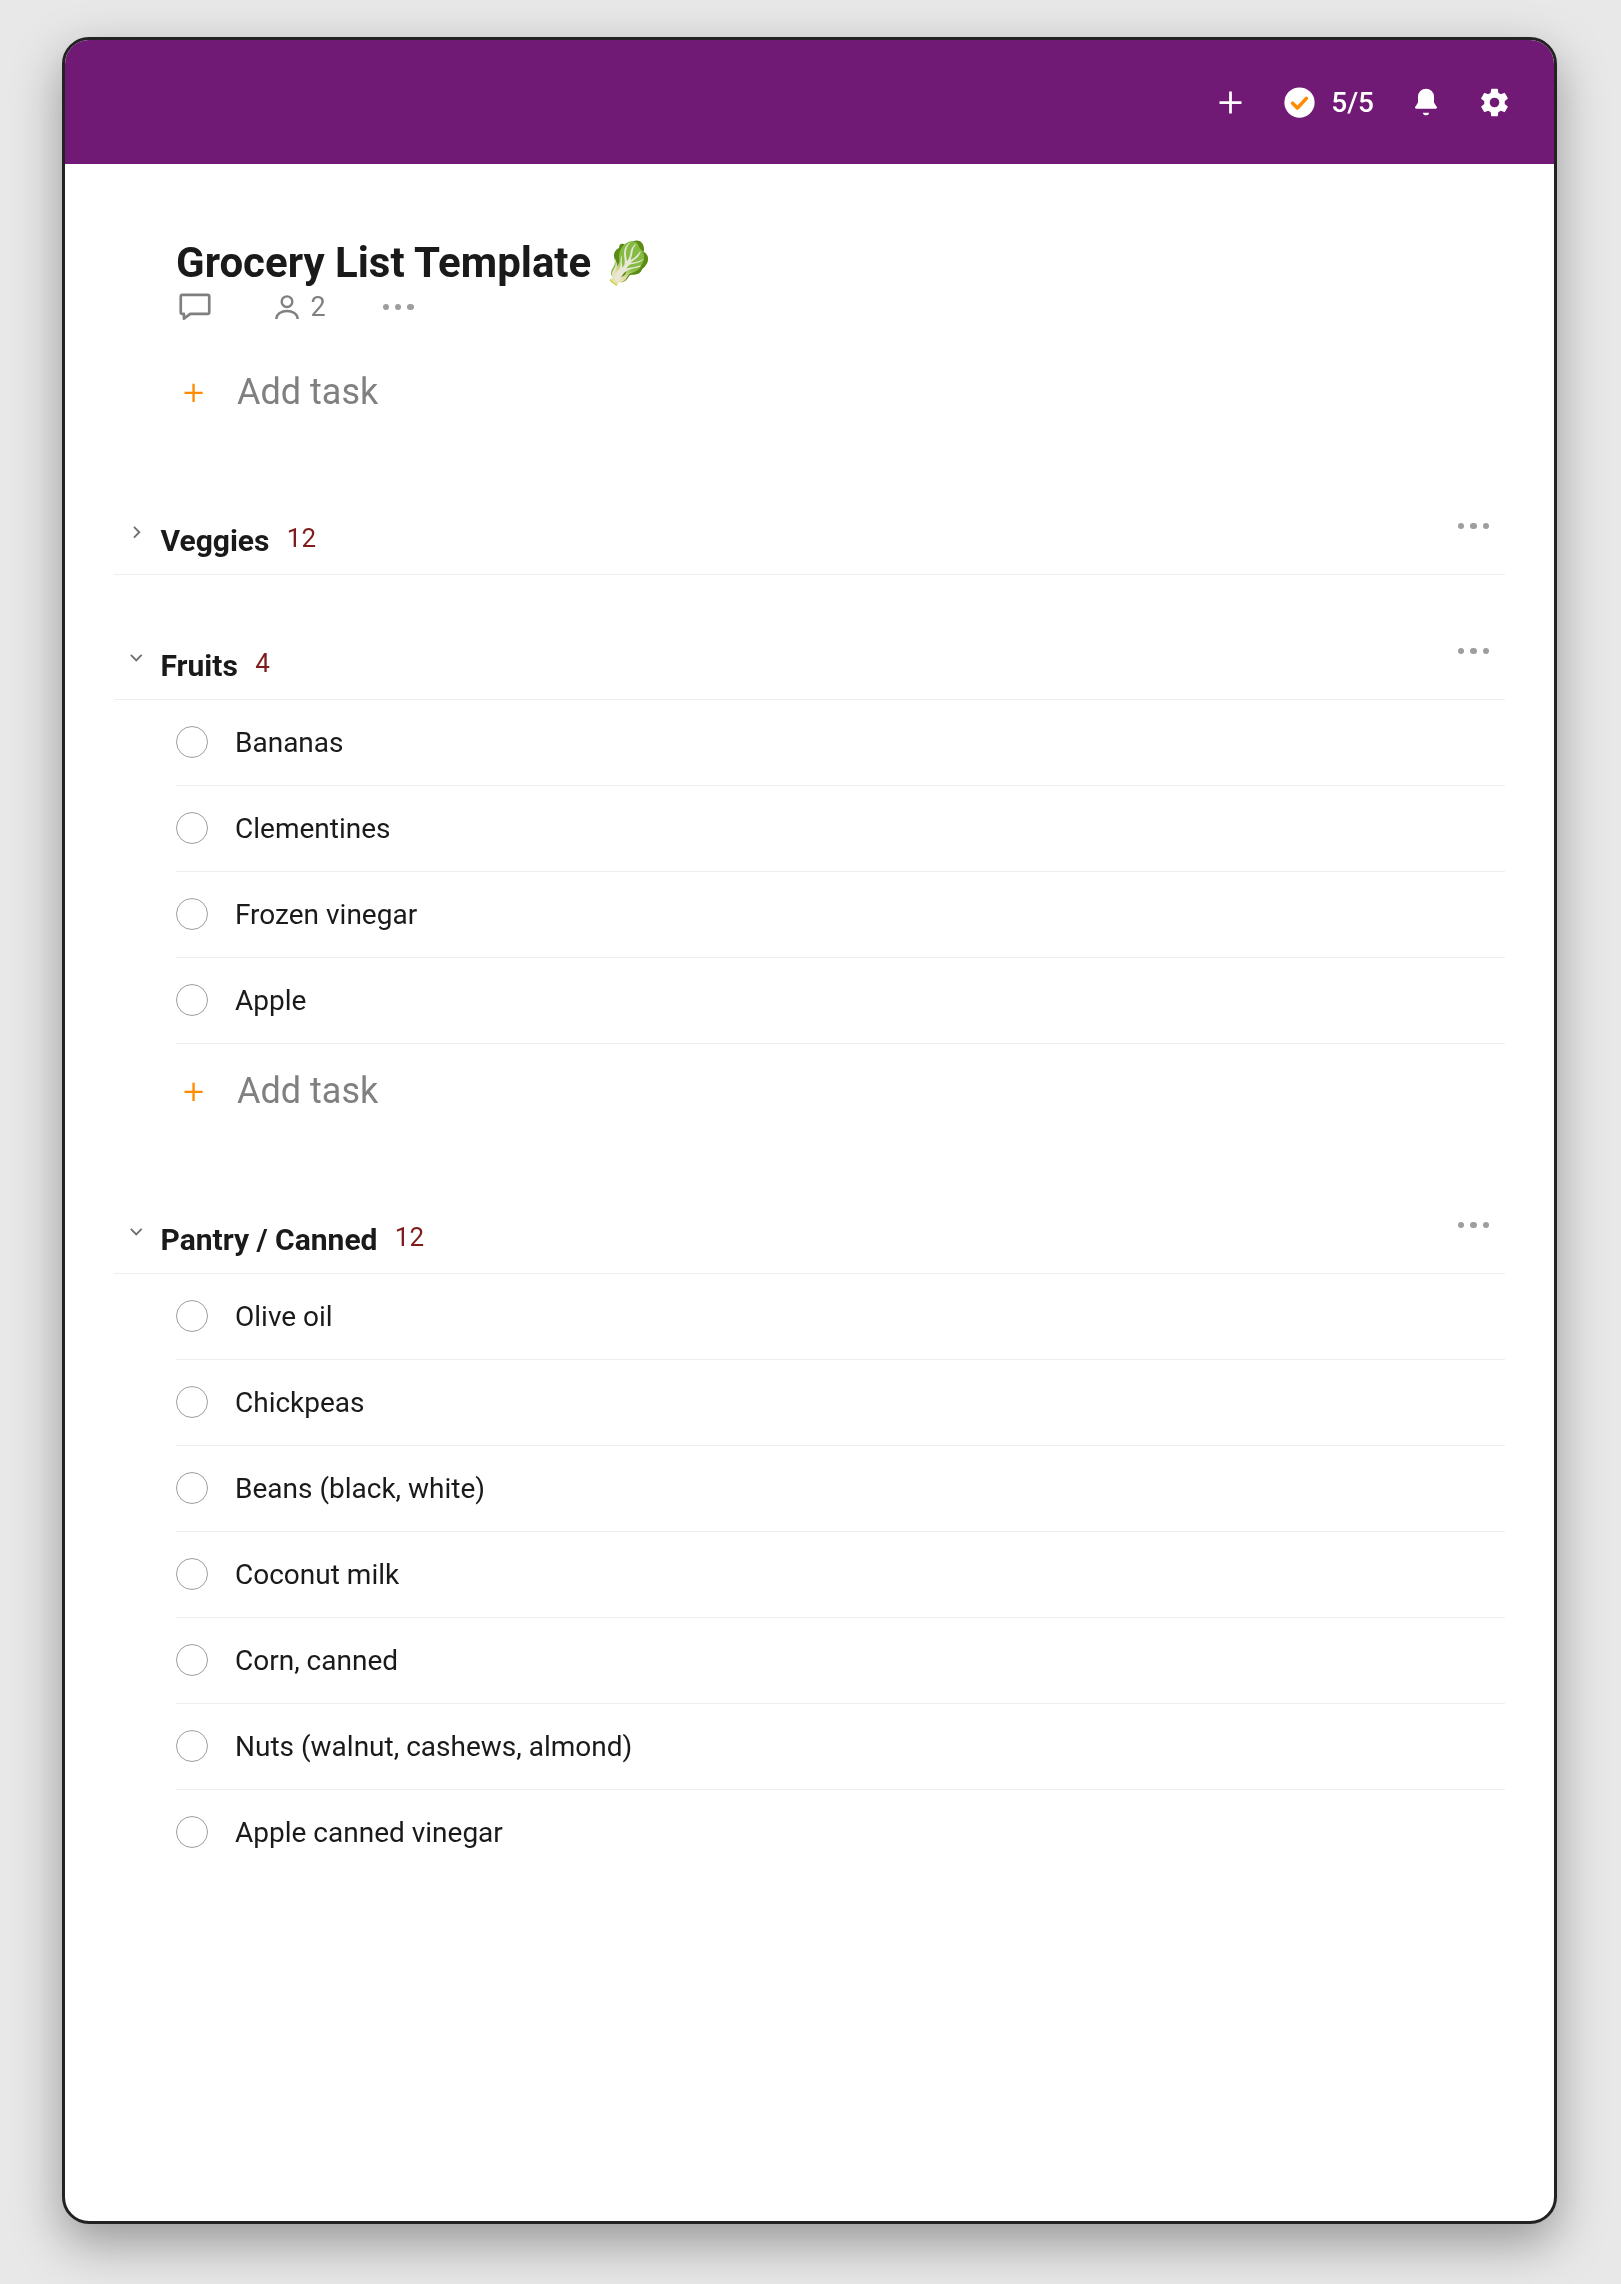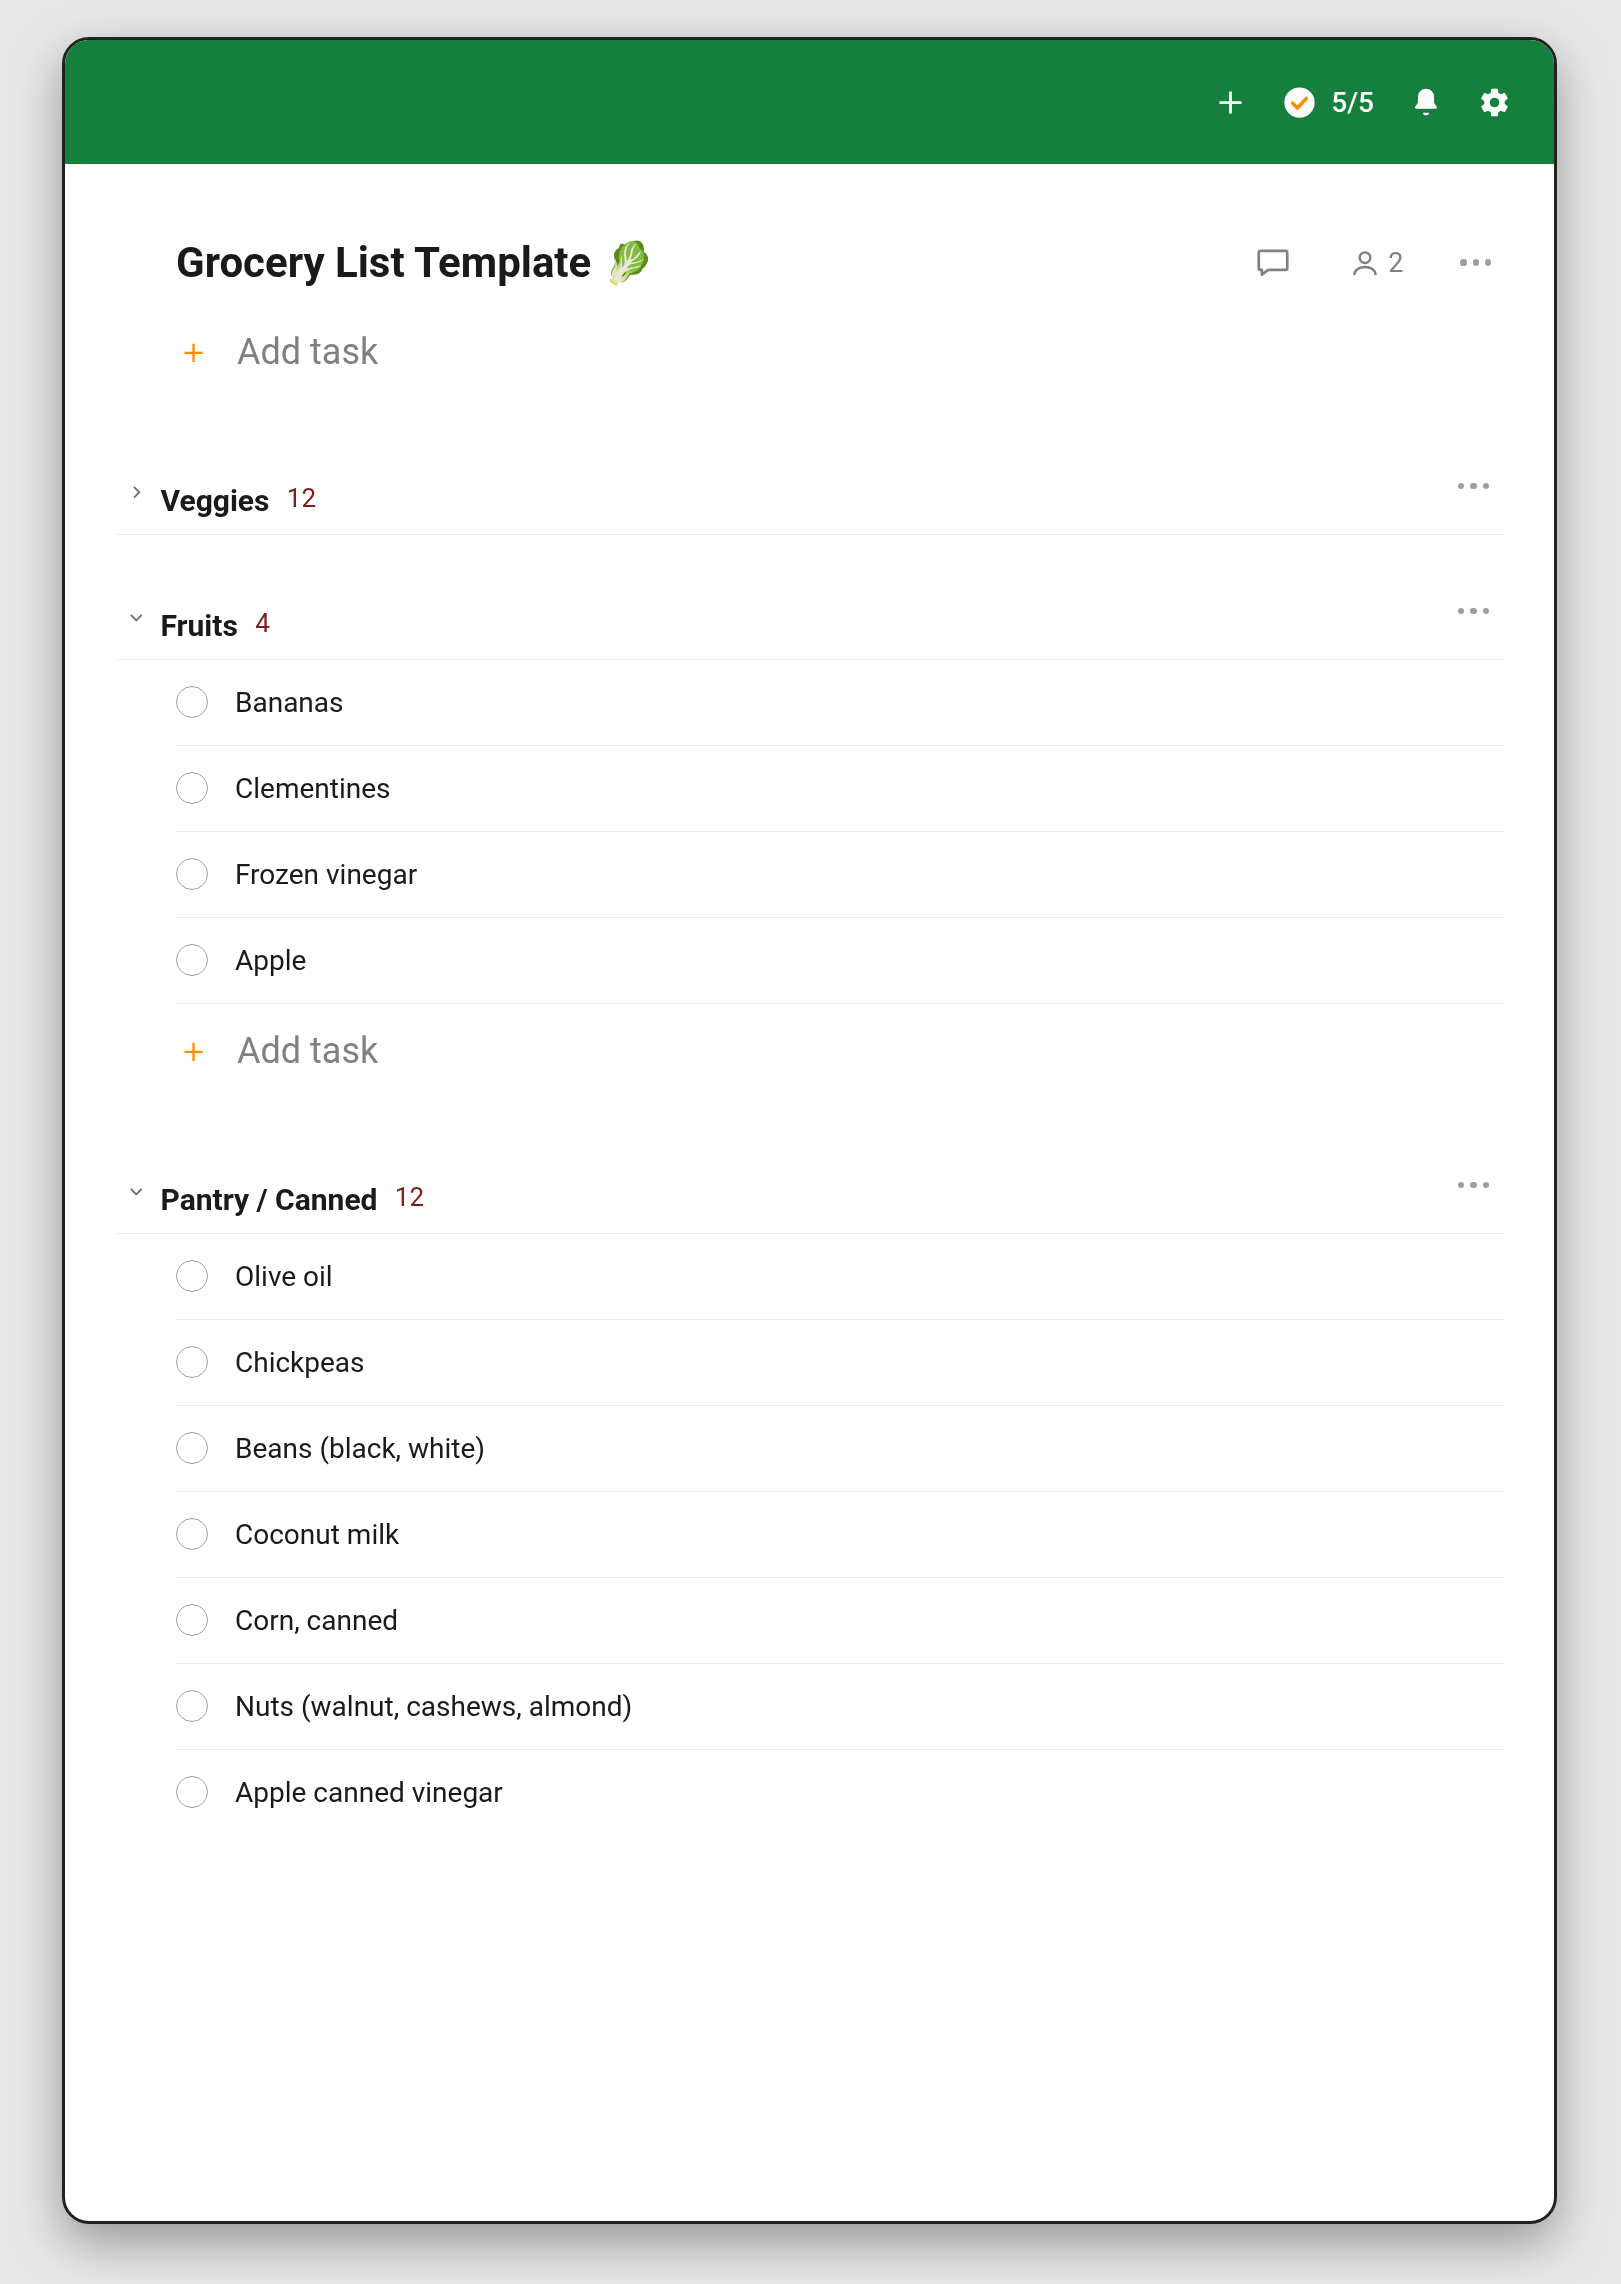--- a/index.html
+++ b/index.html
@@ -17,21 +17,21 @@
     width: 1495px;
     height: 2187px;
     background: #ffffff;
     border-radius: 27px;
     border: 3.7px solid #222;
     overflow: hidden;
     box-shadow: 0 18.5px 49px rgba(0,0,0,.35);
   }
   .topbar {
     height: 124px;
-    background: #15803d;
+    background: #701a75;
     display: flex;
     align-items: center;
     justify-content: flex-end;
     padding: 0 43px;
     gap: 36px;
   }
   .topbar svg { display:block; }
   .karma {
     display: flex;
     align-items: center;
@@ -39,20 +39,21 @@
     color: #fff;
     font-size: 28px;
     font-weight: 500;
   }
   .content {
     padding: 0 49px 0 49px;
   }
   .page-header {
     display: flex;
     padding: 74px 0 18.5px 62px;
+    flex-direction: column;
   }
   .page-title {
     font-size: 42px;
     font-weight: 700;
     color: #1a1a1a;
     flex: 1;
     display:flex;
     align-items:center;
     gap: 12.4px;
   }

